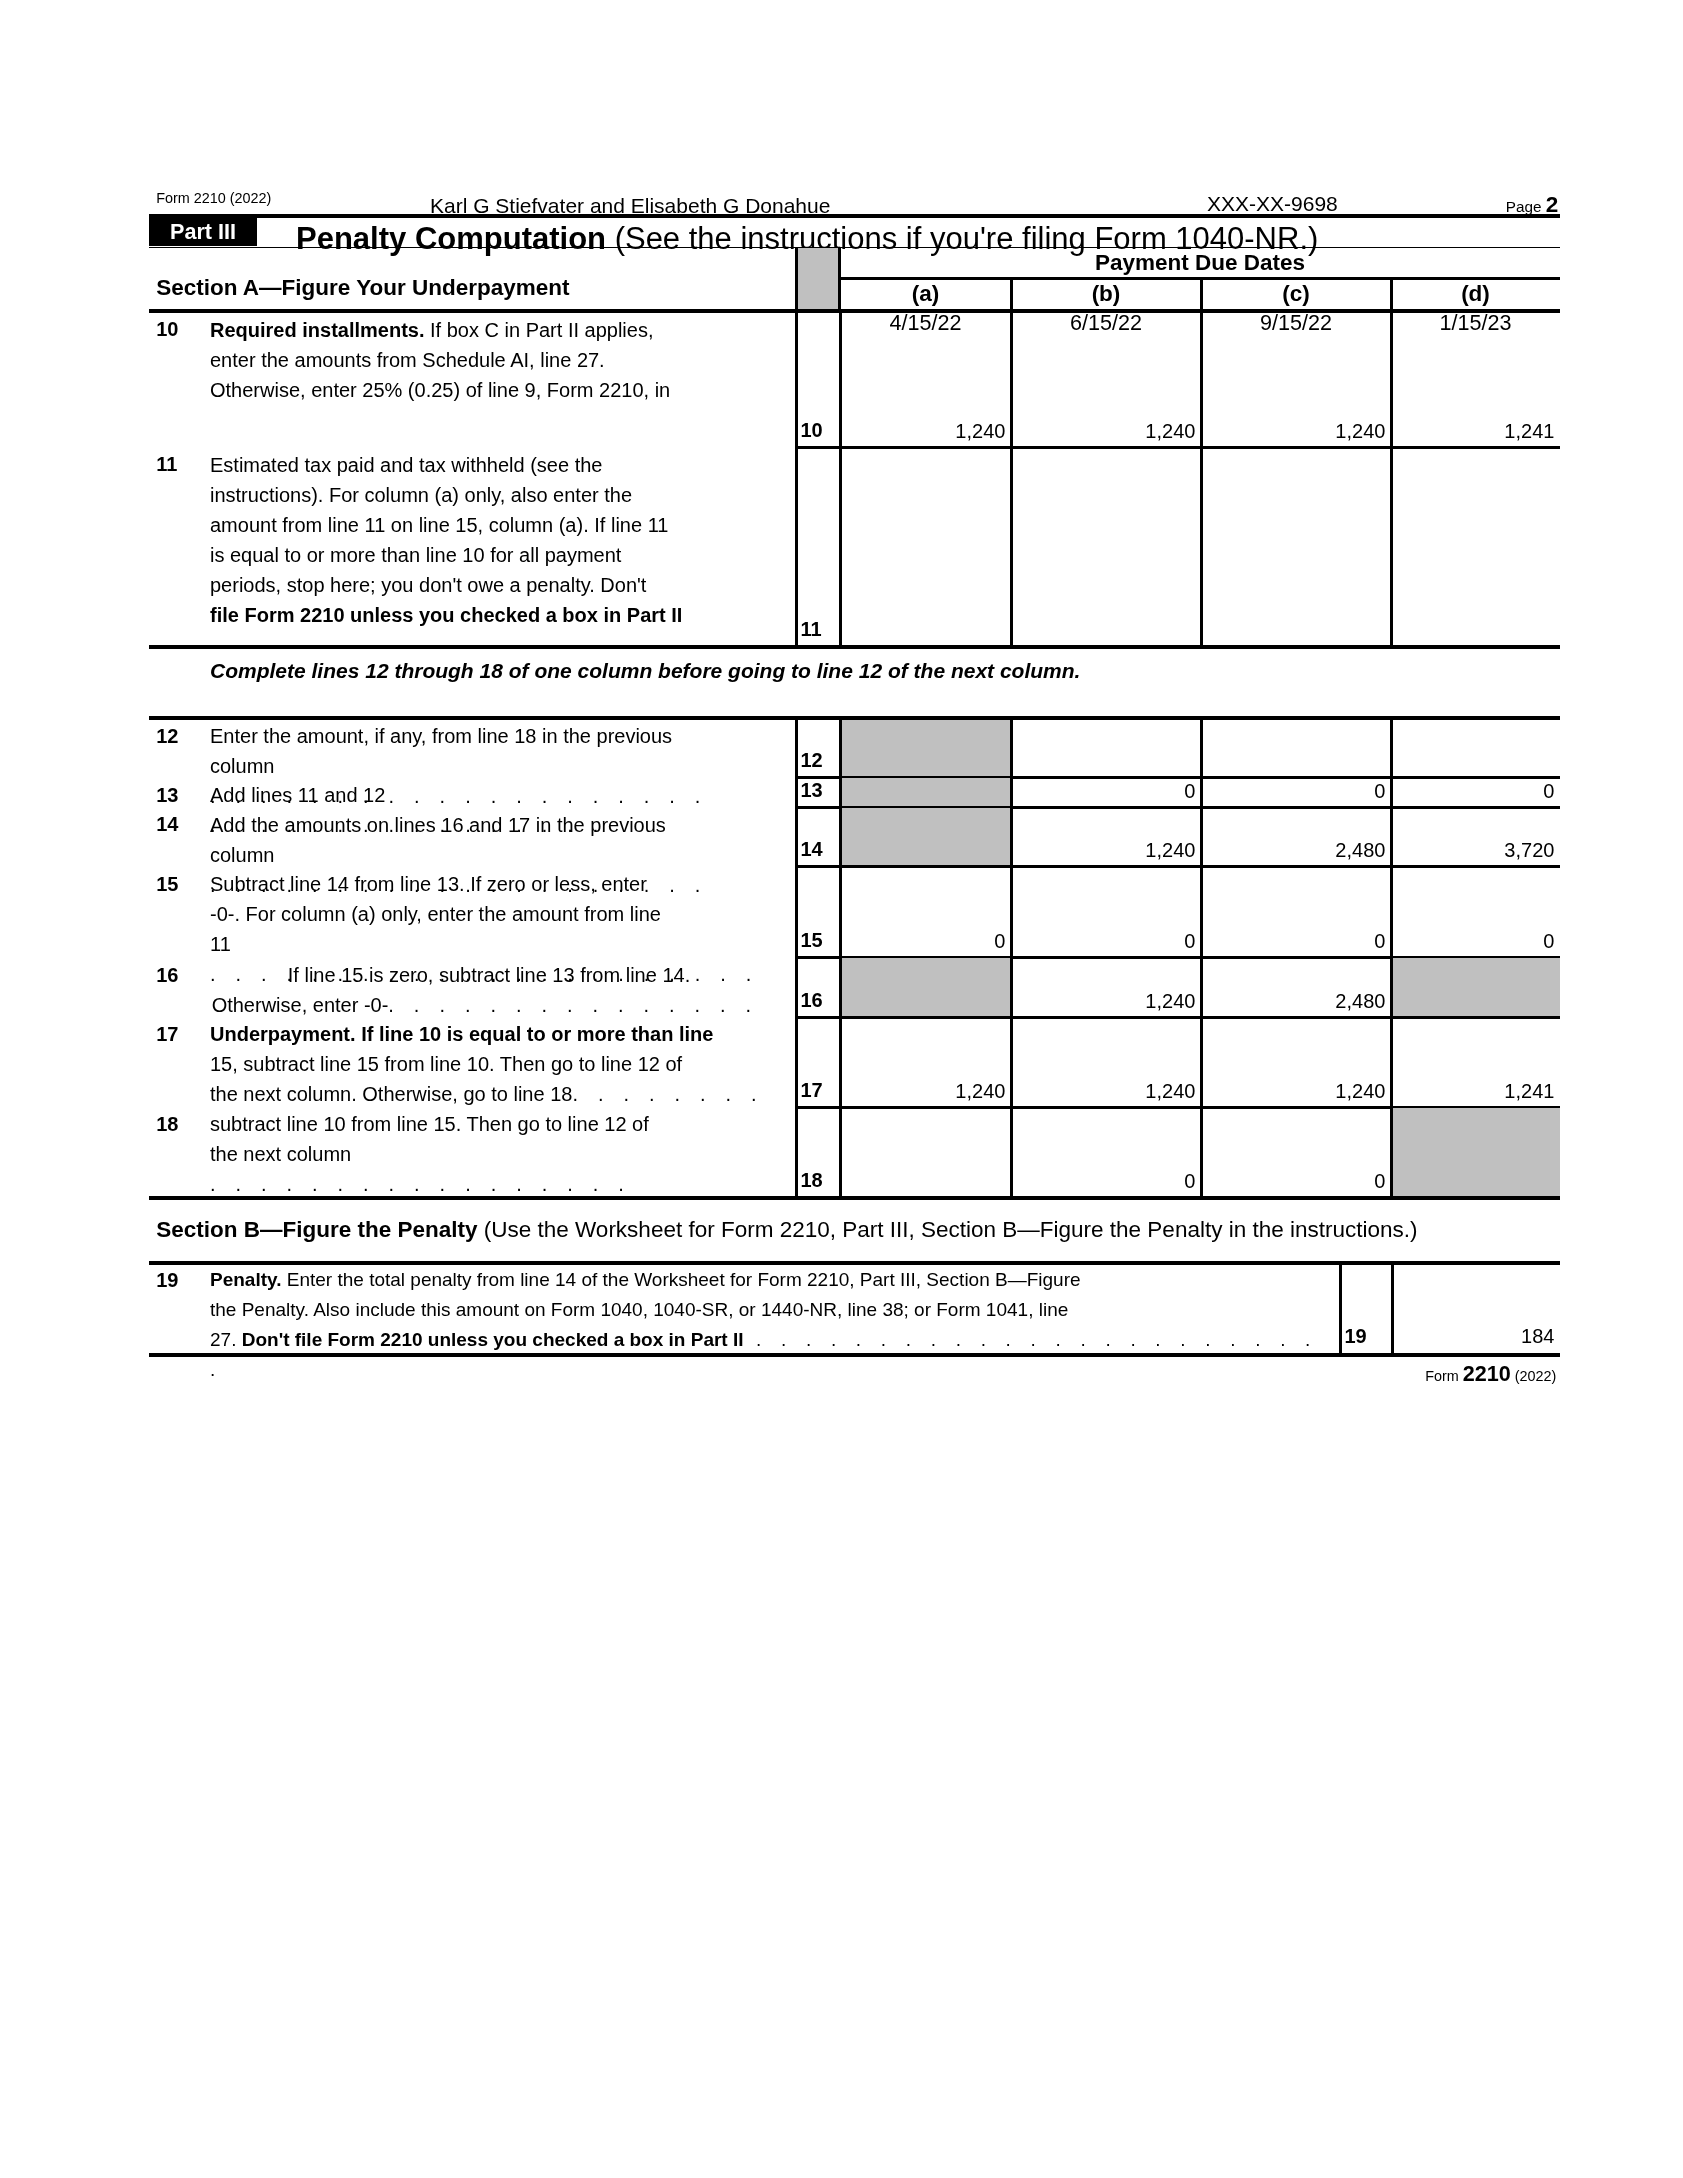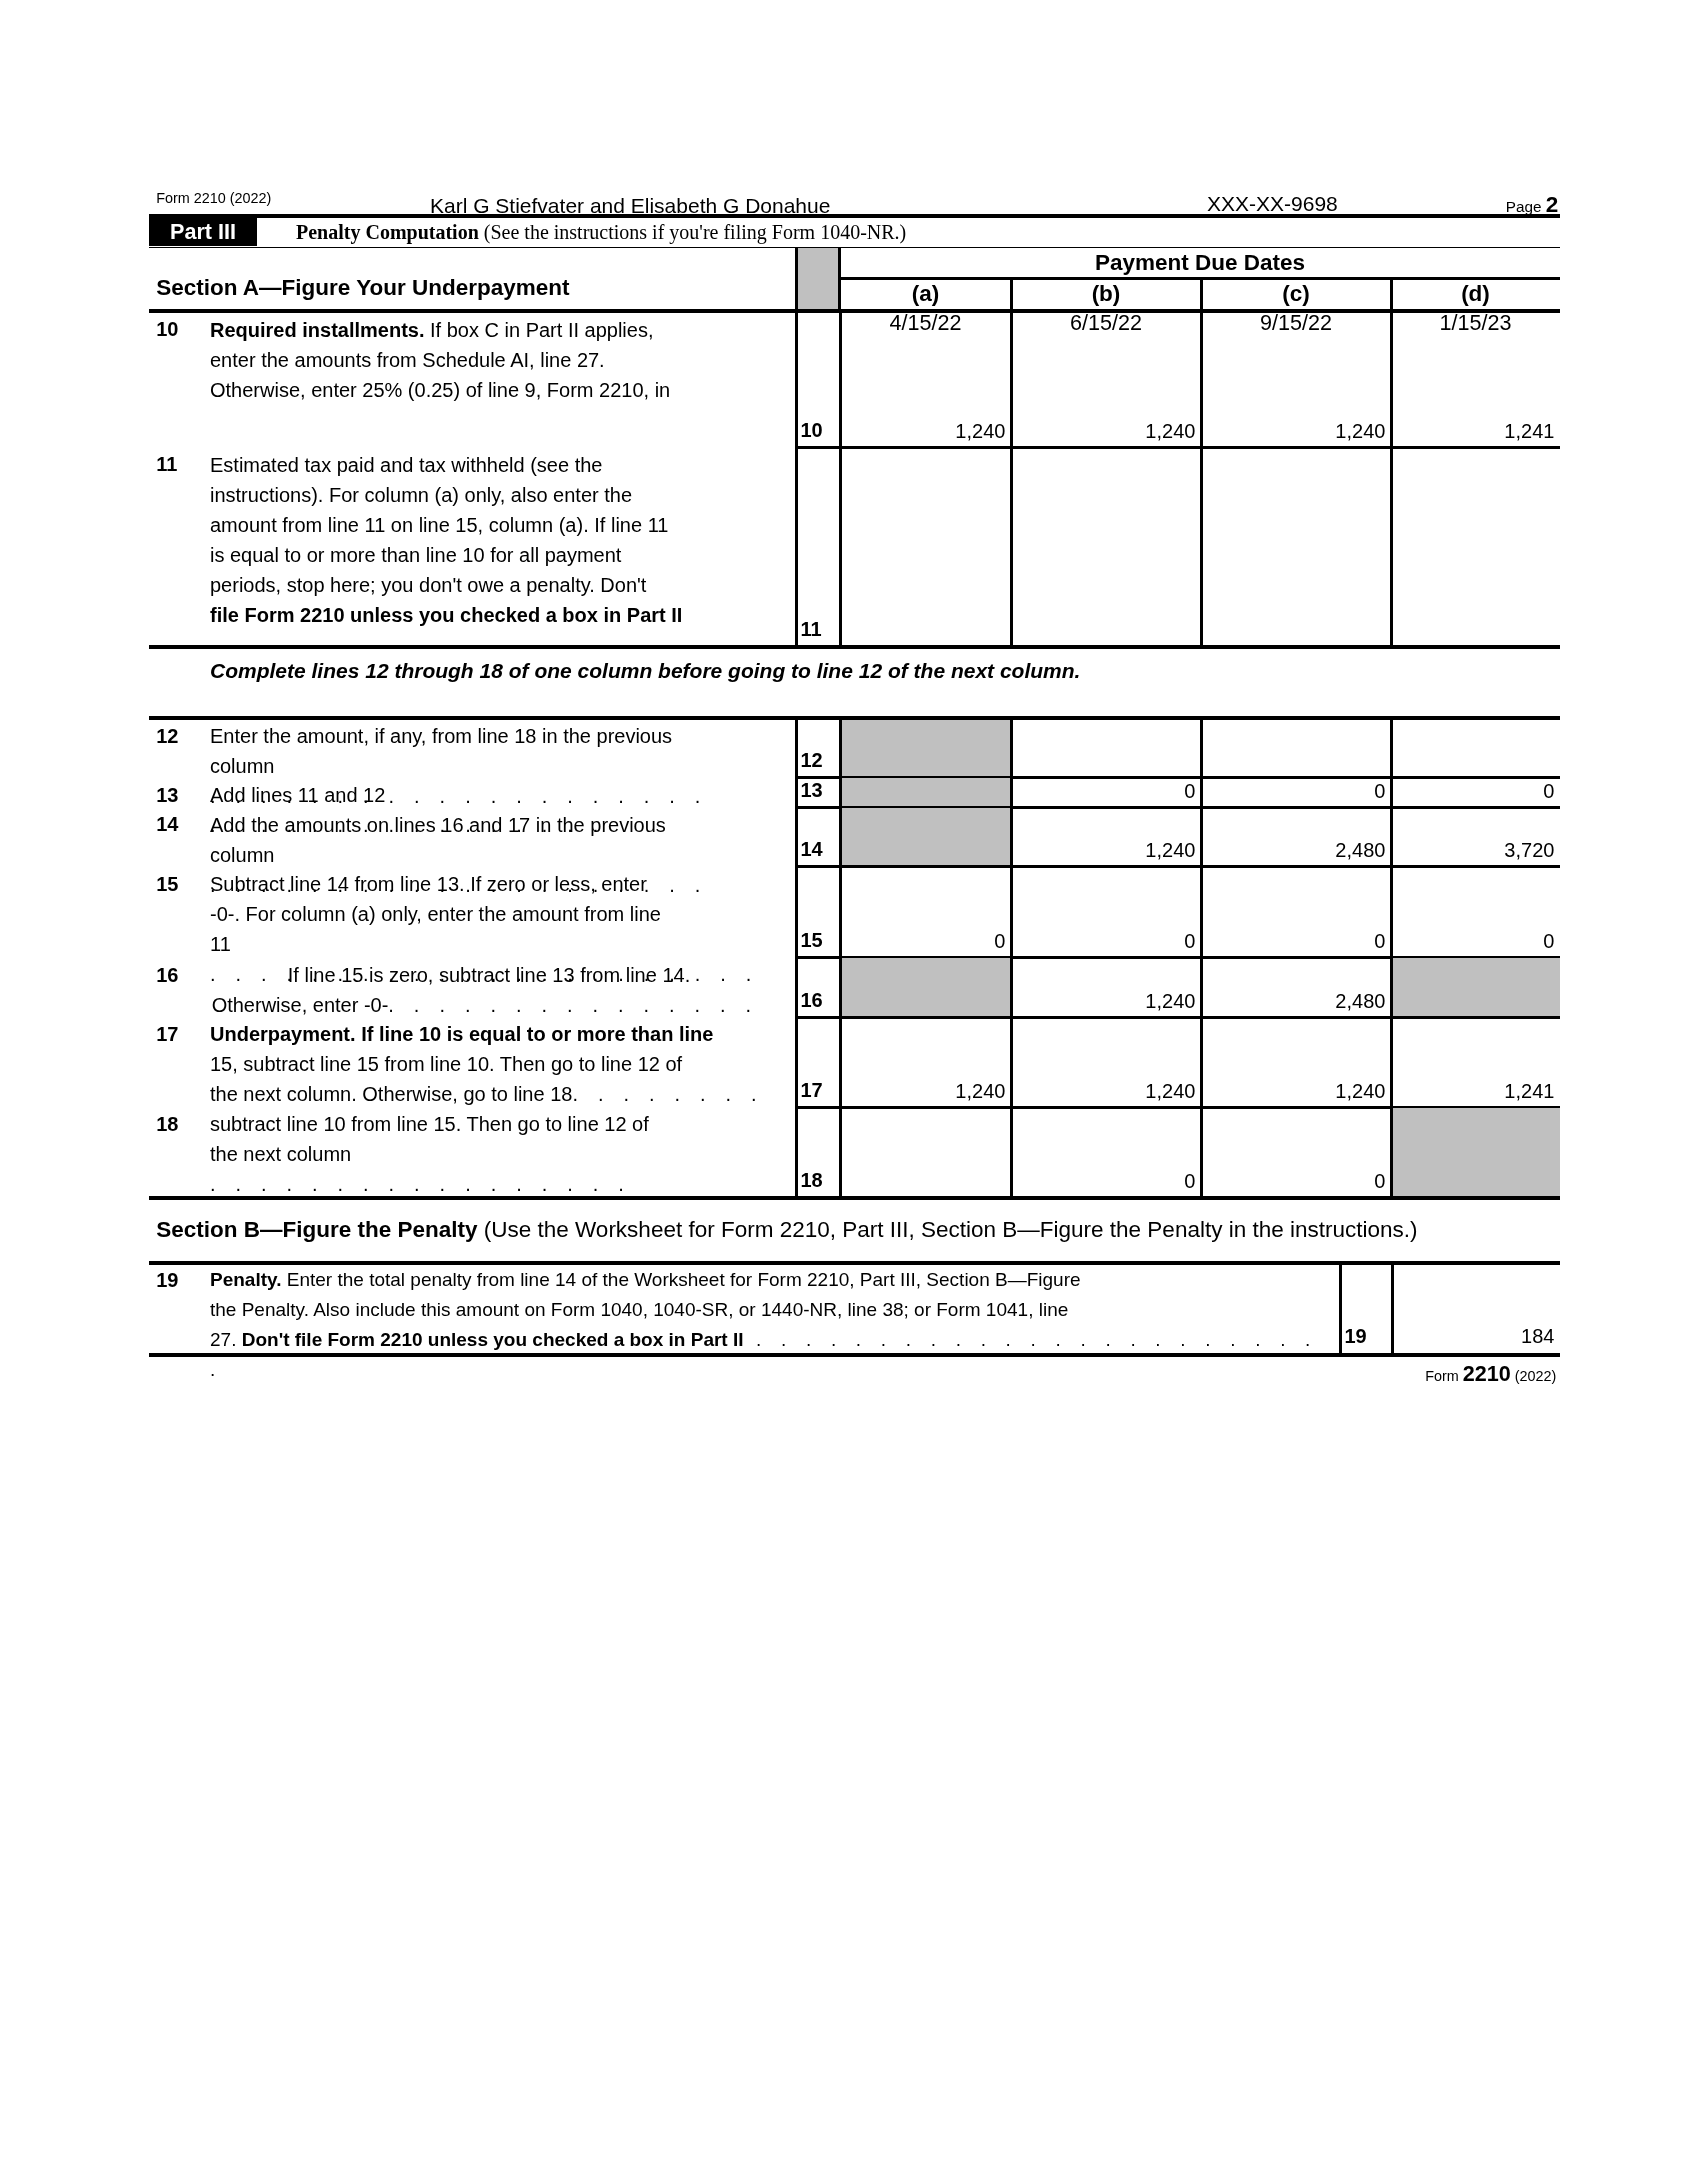--- a/index.html
+++ b/index.html
@@ -9,21 +9,21 @@
   .hdr { position: relative; height: 33px; border-bottom: 4.5px solid #000; font-size: 17px; }
   .hdr .form-id { position: absolute; left: 7.2px; top: 5.4px; font-size: 14.4px; }
   .hdr .names { position: absolute; left: 281px; top: 9px; font-size: 21px; }
   .hdr .ssn { position: absolute; left: 1058px; top: 7.2px; font-size: 21px; }
   .hdr .page { position: absolute; right: 1.8px; top: 7.2px; font-size: 15.3px; }
   .hdr .page b { font-size: 22.5px; }
 
   .part-bar { position: relative; height: 30px; border-bottom: 1.8px solid #000; }
   .part-tag { position: absolute; left: 0; top: 0; width: 108px; height: 28px; background: #000; color: #fff;
               font-weight: bold; font-size: 21.6px; text-align: center; line-height: 28px; }
-  .part-title { position: absolute; left: 147px; top: 2.7px; font-size: 20px; font-family: Liberation Serif, serif; }
+  .part-title { position: absolute; left: 147px; top: 2.7px; font-size: 31px; }
   .part-title b { font-weight: bold; }
 
   .grid { position: relative; }
   .abs { position: absolute; }
   .gray { background: #c0c0c0; }
   .vline { position: absolute; width: 2.7px; background: #000; }
   .hline { position: absolute; height: 2.7px; background: #000; }
   .hthick { position: absolute; height: 3.6px; background: #000; }
   .bold { font-weight: bold; }
   .lnum { position: absolute; left: 7.2px; font-weight: bold; font-size: 20px; }

